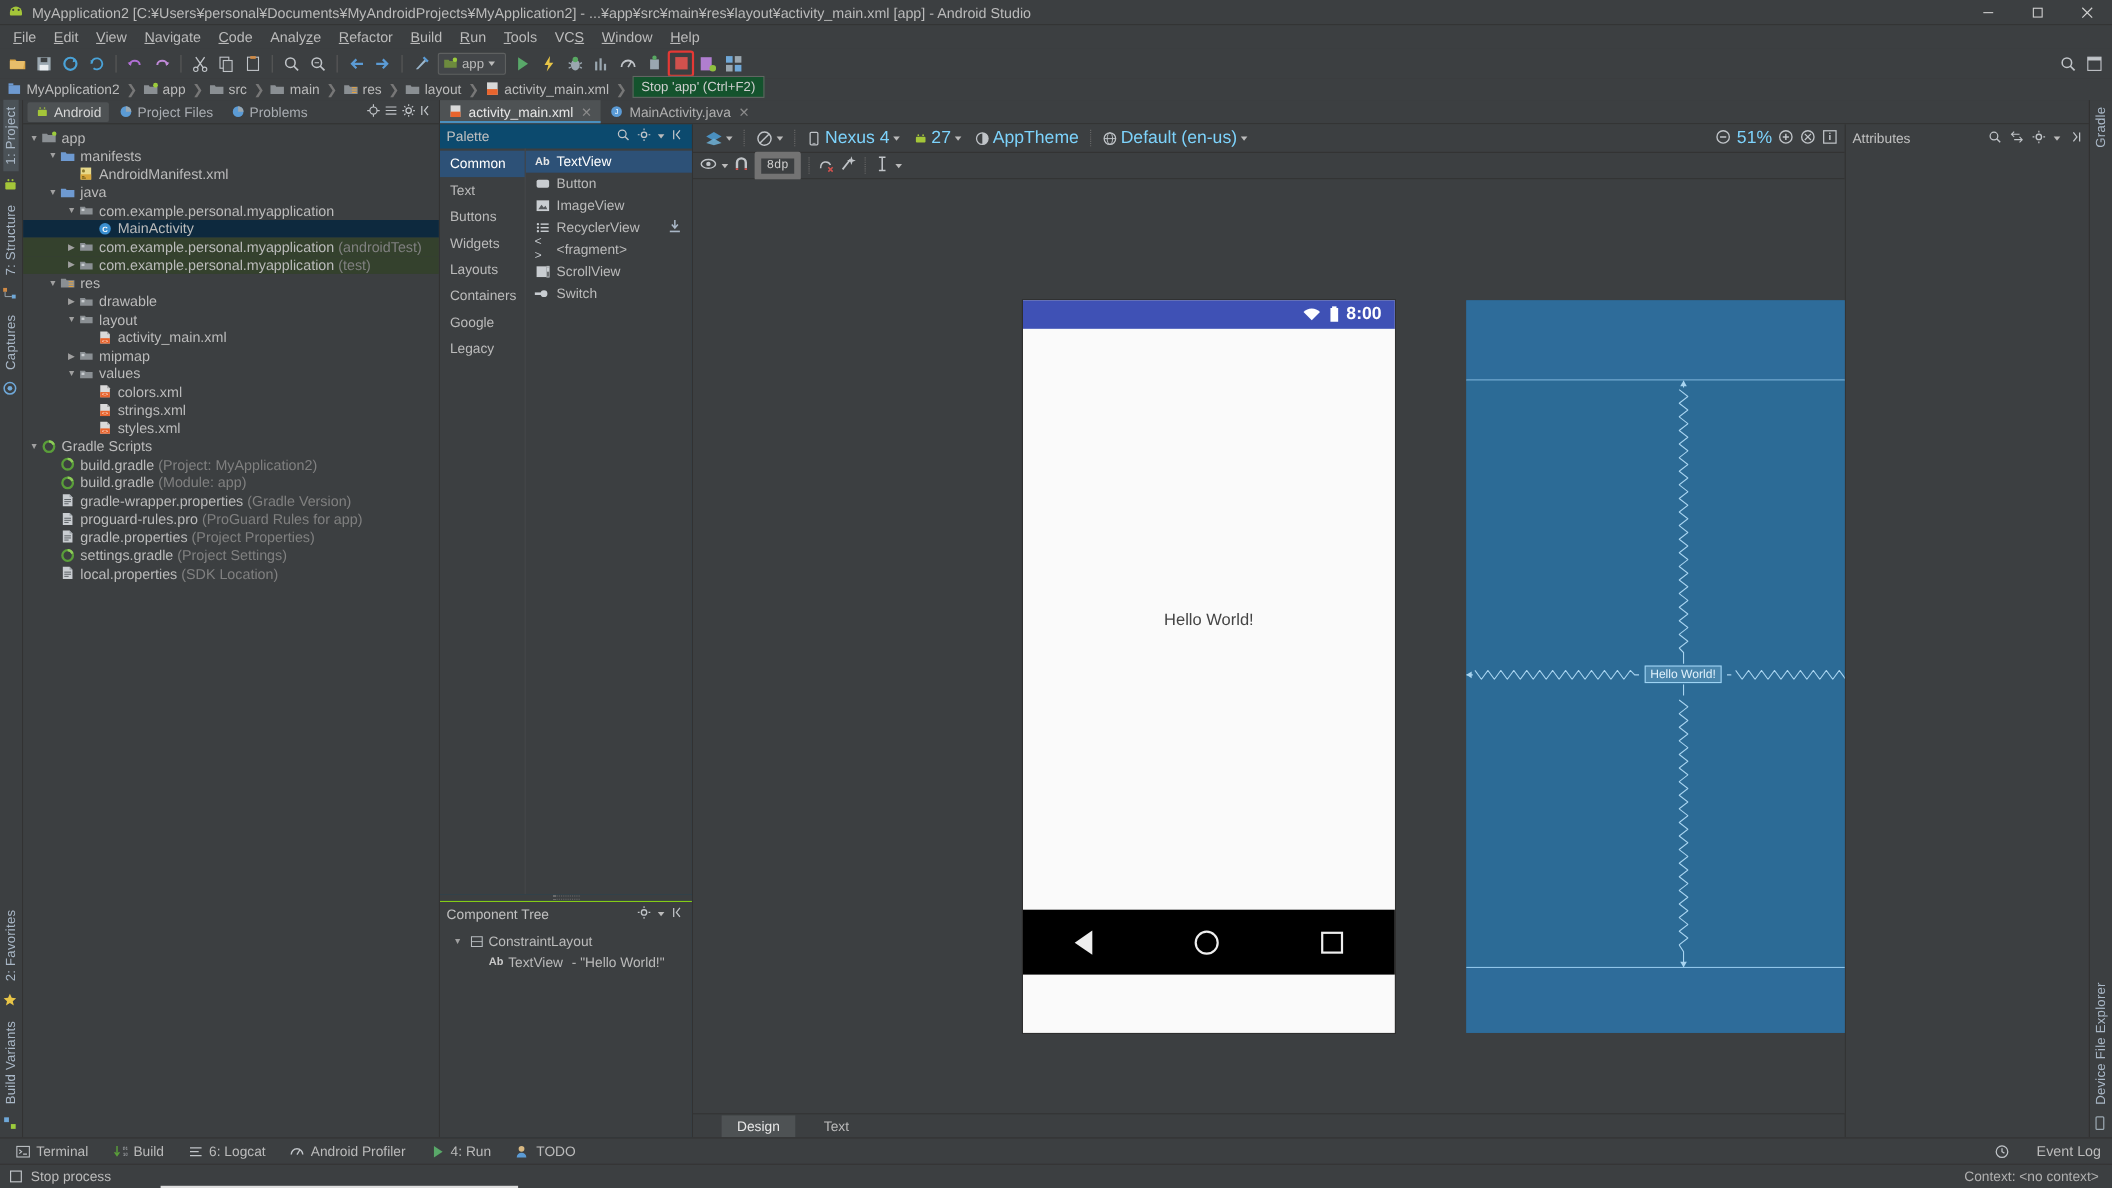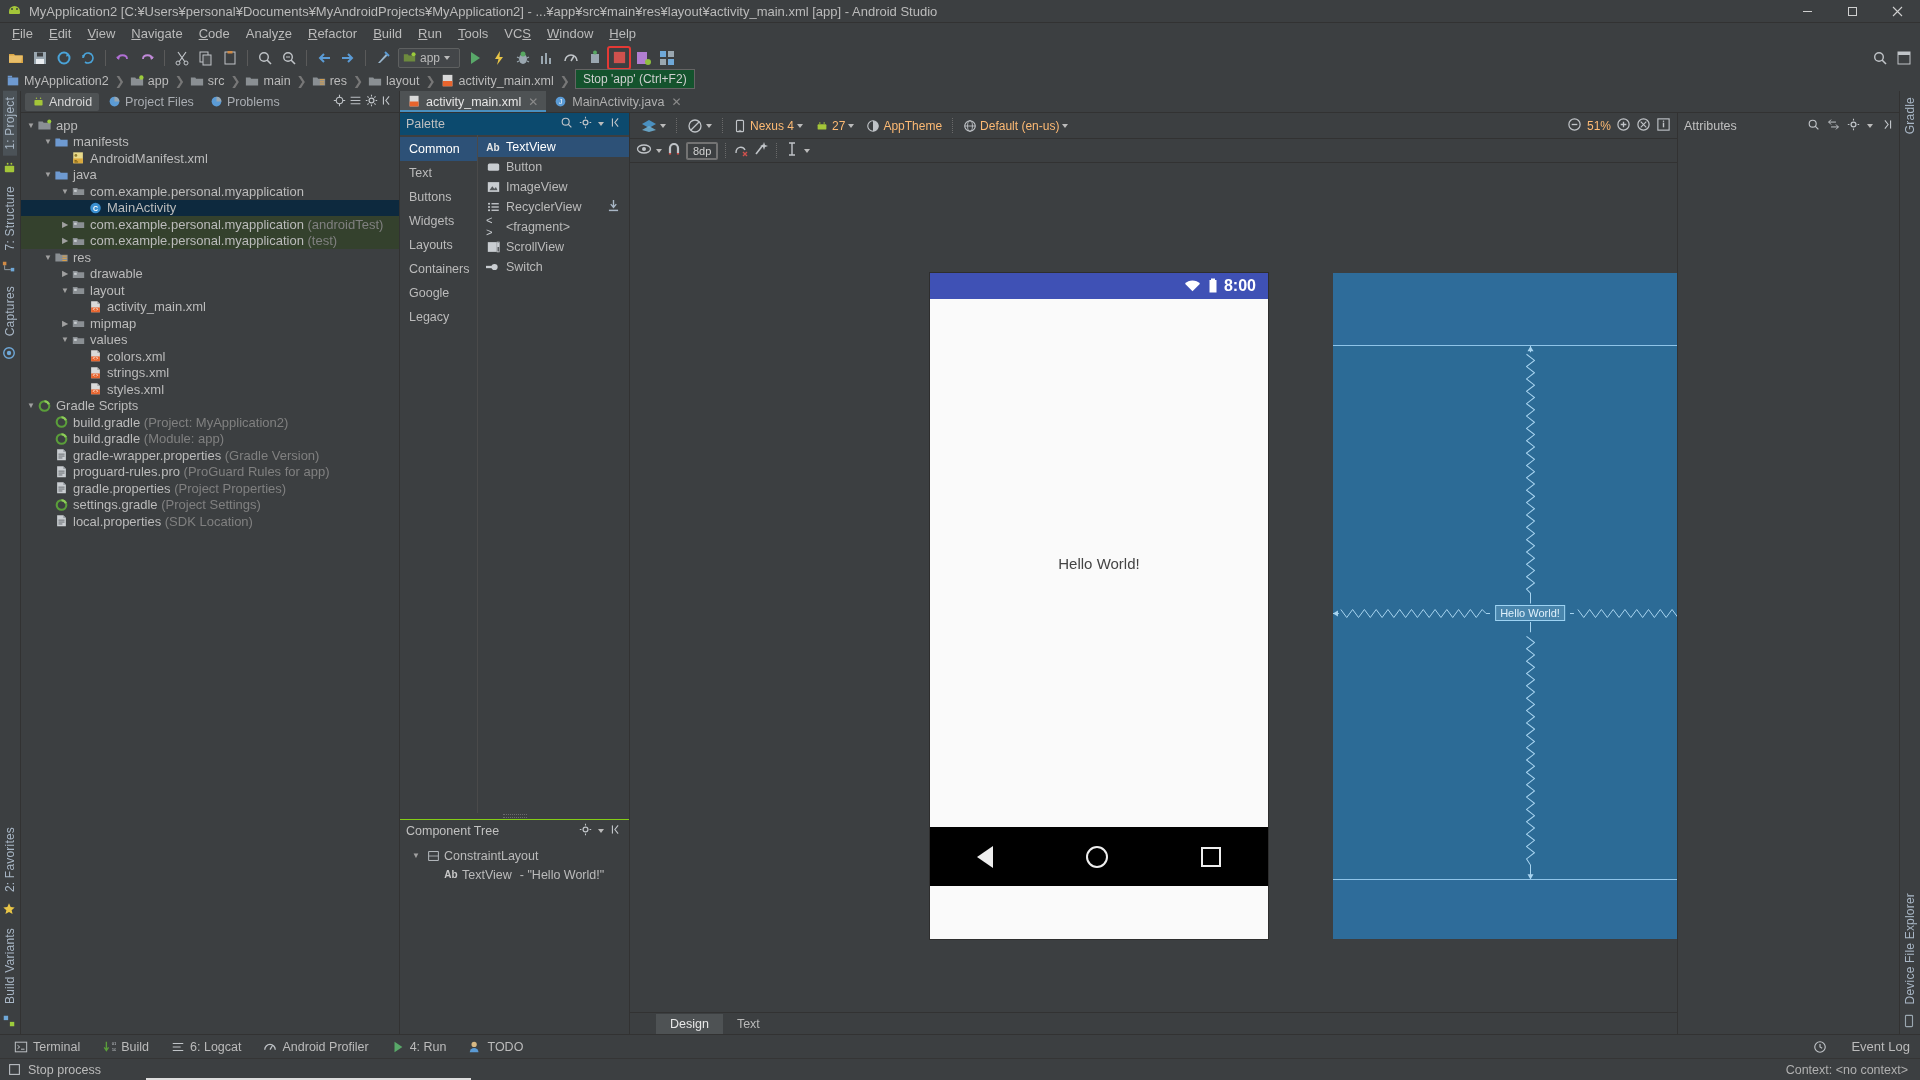--- a/index.html
+++ b/index.html
@@ -115,24 +115,24 @@
   .ct-head { height:22px; display:flex; align-items:center; padding:0 6px; font-size:12.5px; color:#c0c0c0; }
   .ct-head .tools { margin-left:auto; display:flex; align-items:center; gap:6px; }
   .ct-body { padding-top:4px; font-size:12.5px; }
   .ctrow { height:19px; display:flex; align-items:center; white-space:nowrap; padding-left:10px; gap:4px; }
 
   
   .canvaswrap { flex:1 1 auto; display:flex; flex-direction:column; min-width:0; background:#3c3f41; }
   .design-toolbar { height:26px; display:flex; align-items:center; gap:2px; padding:0 6px; background:#3c3f41; border-bottom:1px solid #323232; flex:0 0 26px;}
   .dt-grp { display:flex; align-items:center; gap:3px; padding:0 5px; }
   .dt-sep { width:1px; height:15px; border-left:1px dotted #6a6a6a; margin:0 3px; }
-  .dt-lbl { font-size:12px; color:#fdba74; }
+  .dt-lbl { font-size:16px; color:#7dd3fc; }
   .dt-right { margin-left:auto; display:flex; align-items:center; gap:5px; }
   .constraint-toolbar { height:24px; display:flex; align-items:center; gap:4px; padding:0 6px; background:#3c3f41; border-bottom:1px solid #323232; flex:0 0 24px;}
-  .ct-chip { border:2px solid #737373; border-radius:2px; font-size:11px; padding:1px 5px; color:#d0d0d0; }
+  .ct-chip { border:6px solid #737373; border-radius:2px; font-size:11px; padding:1px 5px; color:#d0d0d0;font-family:Liberation Mono, monospace; }
 
   .canvas { flex:1 1 auto; background:#3c3f41; position:relative; overflow:hidden; }
 
   
   .device { position:absolute; left:300px; top:110px; width:338px; height:666px; background:#fafafa; box-shadow:0 0 0 1px #2e2e2e; }
   .dev-status { height:26px; background:#3f51b5; display:flex; align-items:center; justify-content:flex-end; padding-right:12px; gap:6px; }
   .dev-status .time { color:#fff; font-size:16px; font-weight:bold; }
   .dev-appbar { height:53px; background:#4456b5; display:flex; align-items:center; padding-left:20px; }
   .dev-appbar .t { color:#fff; font-size:22px; font-weight:bold; }
   .dev-content { height:528px; background:#fafafa; display:flex; align-items:center; justify-content:center; }
@@ -149,21 +149,21 @@
   .bp-nav { height:59px; background:#2e6c9a; }
   .bp-tv {
     position:absolute; left:50%; top:50%; transform:translate(-50%,-50%);
     border:1px solid #9ed3f3; background:rgba(160,210,240,0.25); color:#dff0fb;
     font-size:11px; padding:1px 4px; white-space:nowrap;
   }
   .zig-h { position:absolute; top:calc(50% - 4px); height:9px; }
   .zig-v { position:absolute; left:calc(50% - 4px); width:9px; }
 
   
-  .dtabs { height:22px; display:flex; align-items:center; padding-left:26px; gap:0; background:#3c3f41; border-top:1px solid #323232; flex:0 0 22px;}
+  .dtabs { height:22px; display:flex; align-items:center; padding-left:26px; gap:12px; background:#3c3f41; border-top:1px solid #323232; flex:0 0 22px;}
   .dtab { font-size:12.5px; color:#b9b9b9; padding:3px 14px; }
   .dtab.active { background:#4e5254; color:#e8e8e8; }
 
   
   .attrpanel { width:222px; background:#3c3f41; border-left:1px solid #323232; flex:0 0 222px; }
   .attr-head { height:26px; display:flex; align-items:center; padding:0 6px; font-size:12.5px; color:#c0c0c0; gap:6px; }
   .attr-head .tools { margin-left:auto; display:flex; align-items:center; gap:7px; }
 
   
   .bottombar { height:24px; background:#3c3f41; border-top:1px solid #323232; display:flex; align-items:center; padding-left:14px; gap:22px; flex:0 0 24px;}

